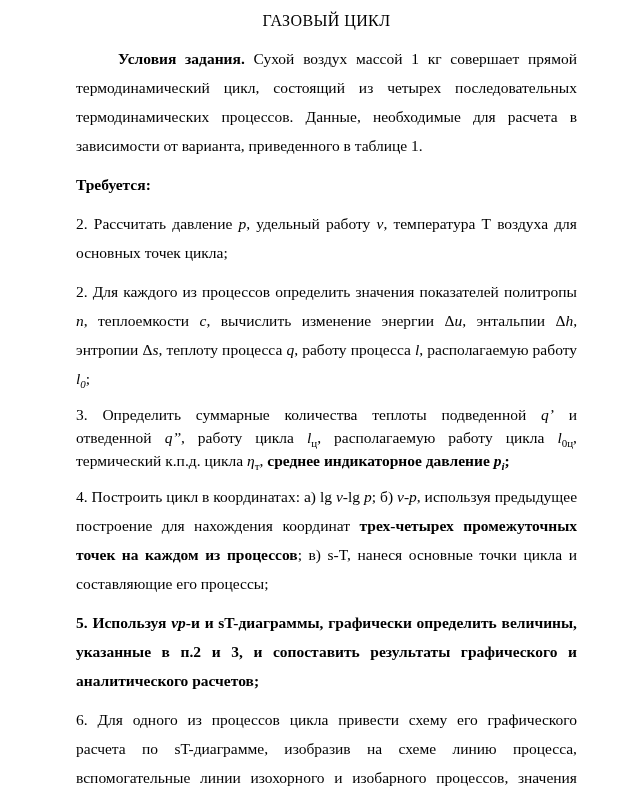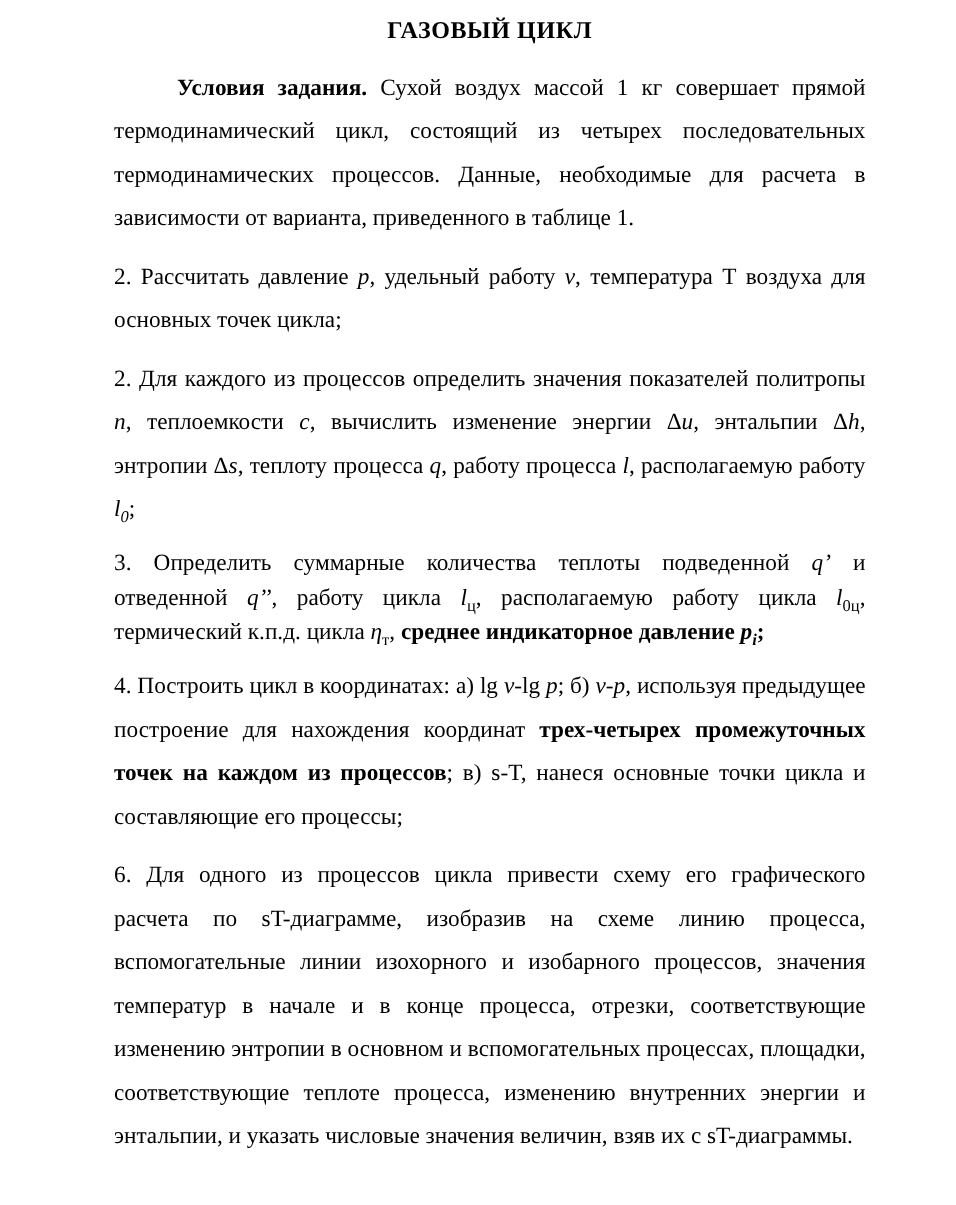--- a/index.html
+++ b/index.html
@@ -14,21 +14,21 @@
     box-sizing: border-box;
     background: #ffffff;
     padding: 8px 50px 0 66px;
     font-family: "Liberation Serif", "DejaVu Serif", serif;
     font-size: 15.5px;
     color: #000000;
     overflow: hidden;
   }
   .title {
     font-size: 16px;
-    font-weight: 700;
+    font-weight: 400;
     text-align: center;
     margin: 0 0 5px 0;
     line-height: 26px;
     letter-spacing: 0.4px;
   }
   .para {
     margin: 10px;
     text-align: justify;
     line-height: 29px;
   }
@@ -42,19 +42,21 @@
     vertical-align: sub;
   }
 </style>
 </head>
 <body>
 
 <div class="page">
   <h1 class="title">ГАЗОВЫЙ ЦИКЛ</h1>
   <div class="content">
       <p class="para indent"><span class="b">Условия задания. </span><span>Сухой воздух массой 1 кг совершает прямой термодинамический цикл, состоящий из четырех последовательных термодинамических процессов. Данные, необходимые для расчета в зависимости от варианта, приведенного в таблице 1.</span></p>
+      <p class="para"><span class="b">Требуется:</span></p>
       <p class="para"><span>2. Рассчитать давление </span><span class="i">p</span><span>, удельный работу </span><span class="i">v</span><span>, температура Т воздуха для основных точек цикла;</span></p>
       <p class="para"><span>2. Для каждого из процессов определить значения показателей политропы </span><span class="i">n</span><span>, теплоемкости </span><span class="i">с</span><span>, вычислить изменение энергии Δ</span><span class="i">u</span><span>, энтальпии Δ</span><span class="i">h</span><span>, энтропии Δ</span><span class="i">s</span><span>, теплоту процесса </span><span class="i">q</span><span>, работу процесса </span><span class="i">l</span><span>, располагаемую работу </span><span class="i">l</span><sub class="i">0</sub><span>;</span></p>
       <p class="para tight"><span>3. Определить суммарные количества теплоты подведенной </span><span class="i">q’</span><span> и отведенной </span><span class="i">q’’</span><span>, работу цикла </span><span class="i">l</span><sub>ц</sub><span>, располагаемую работу цикла </span><span class="i">l</span><sub>0ц</sub><span>, термический к.п.д. цикла </span><span class="i">η</span><sub>т</sub><span>, </span><span class="b">среднее индикаторное давление </span><span class="b i">p</span><sub class="b i">i</sub><span class="b">;</span></p>
       <p class="para"><span>4. Построить цикл в координатах: а) lg </span><span class="i">v</span><span>-lg </span><span class="i">p</span><span>; б) </span><span class="i">v-p</span><span>, используя предыдущее построение для нахождения координат </span><span class="b">трех-четырех промежуточных точек на каждом из процессов</span><span>; в) s-T, нанеся основные точки цикла и составляющие его процессы;</span></p>
+      <p class="para"><span class="b">5. Используя </span><span class="b i">vp</span><span class="b">-и и sT-диаграммы, графически определить величины, указанные в п.2 и 3, и сопоставить результаты графического и аналитического расчетов;</span></p>
       <p class="para"><span>6. Для одного из процессов цикла привести схему его графического расчета по sT-диаграмме, изобразив на схеме линию процесса, вспомогательные линии изохорного и изобарного процессов, значения температур в начале и в конце процесса, отрезки, соответствующие изменению энтропии в основном и вспомогательных процессах, площадки, соответствующие теплоте процесса, изменению внутренних энергии и энтальпии, и указать числовые значения величин, взяв их с sT-диаграммы.</span></p>
     </div>
 </div>
 
 </body></html>

